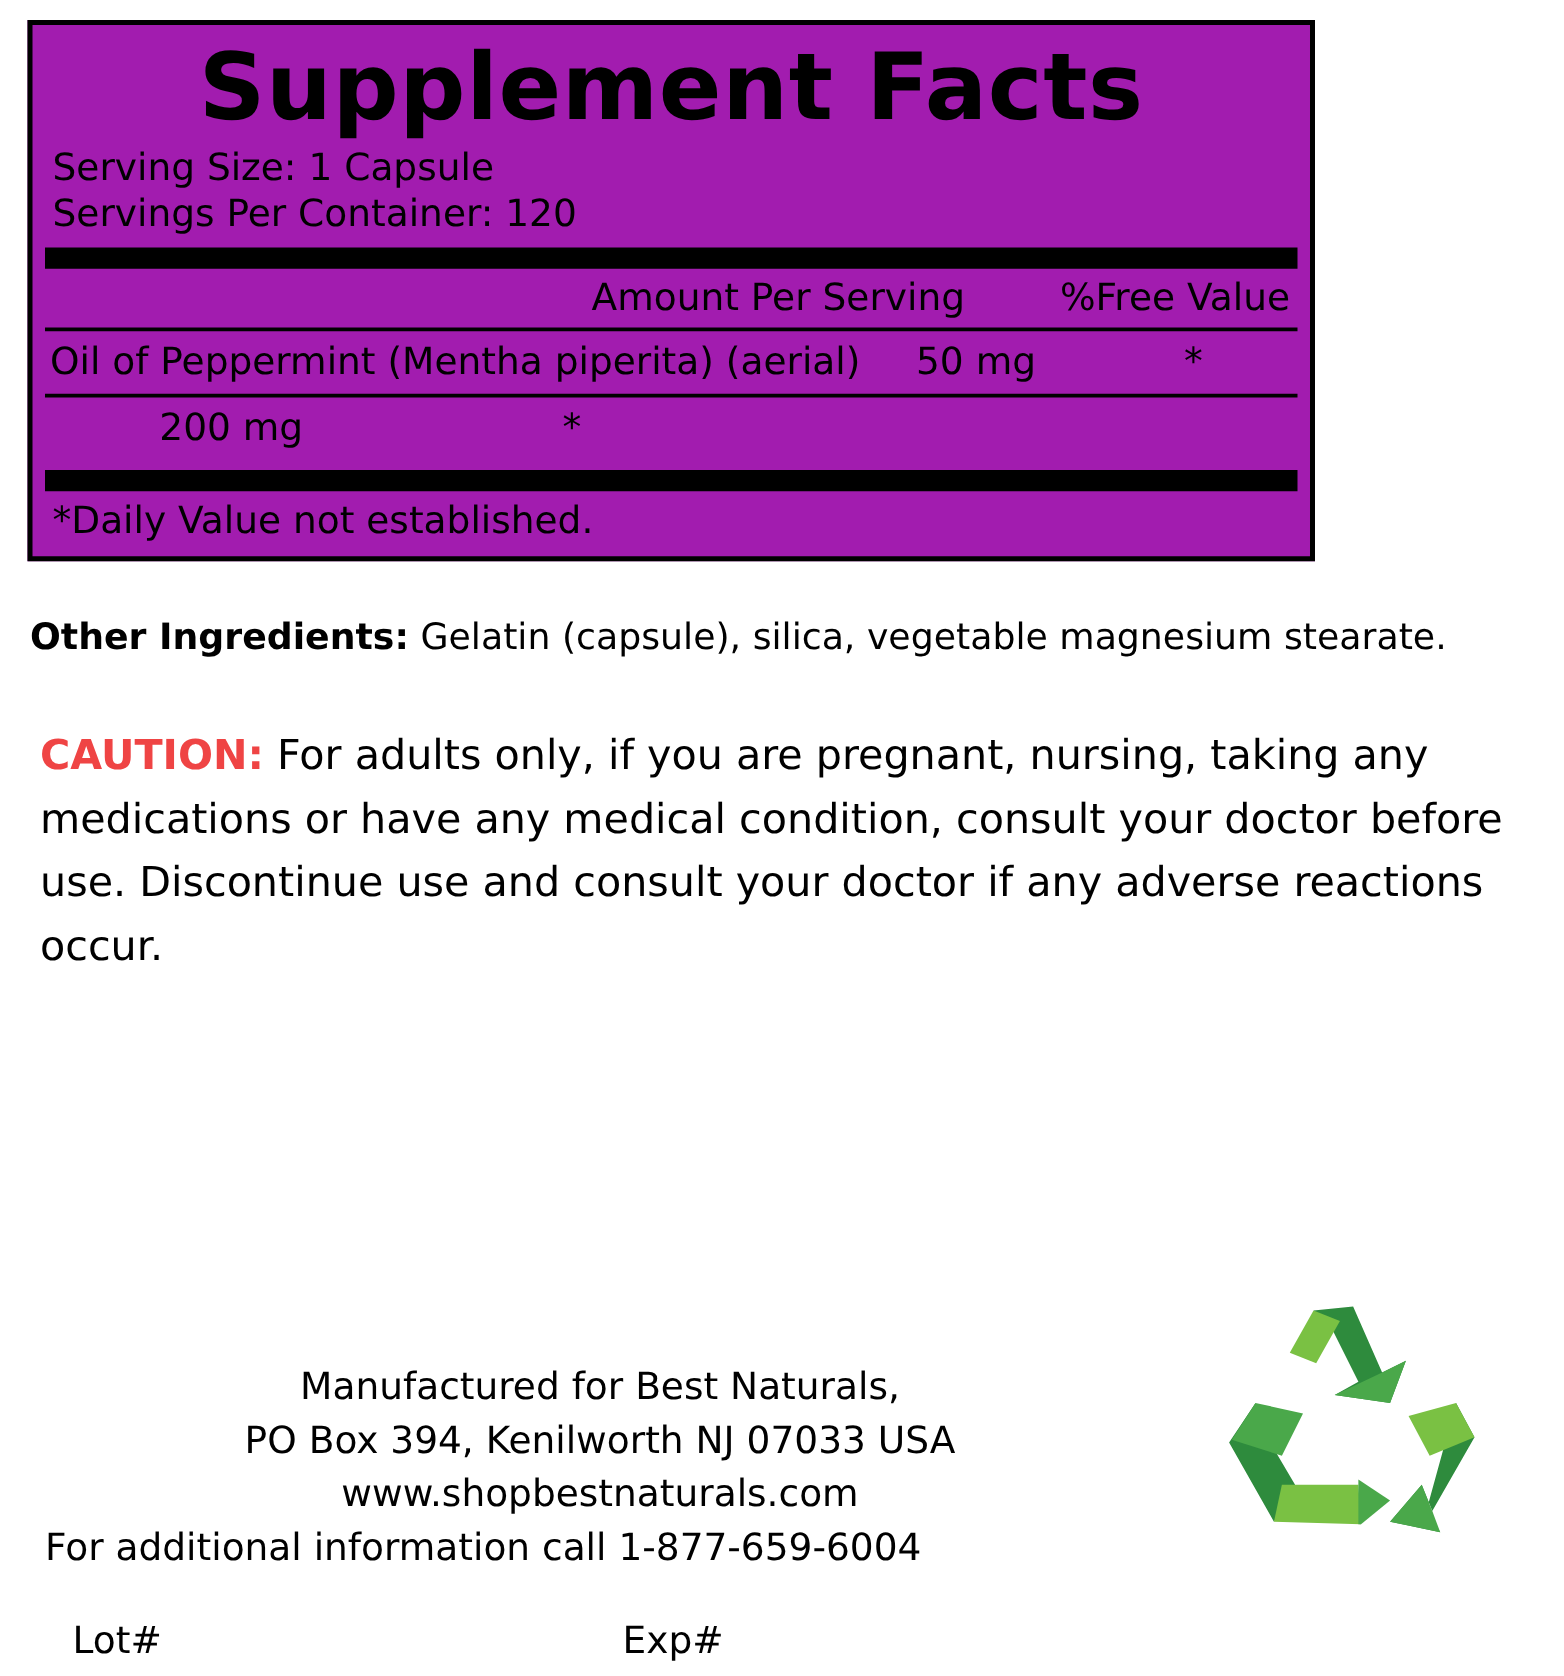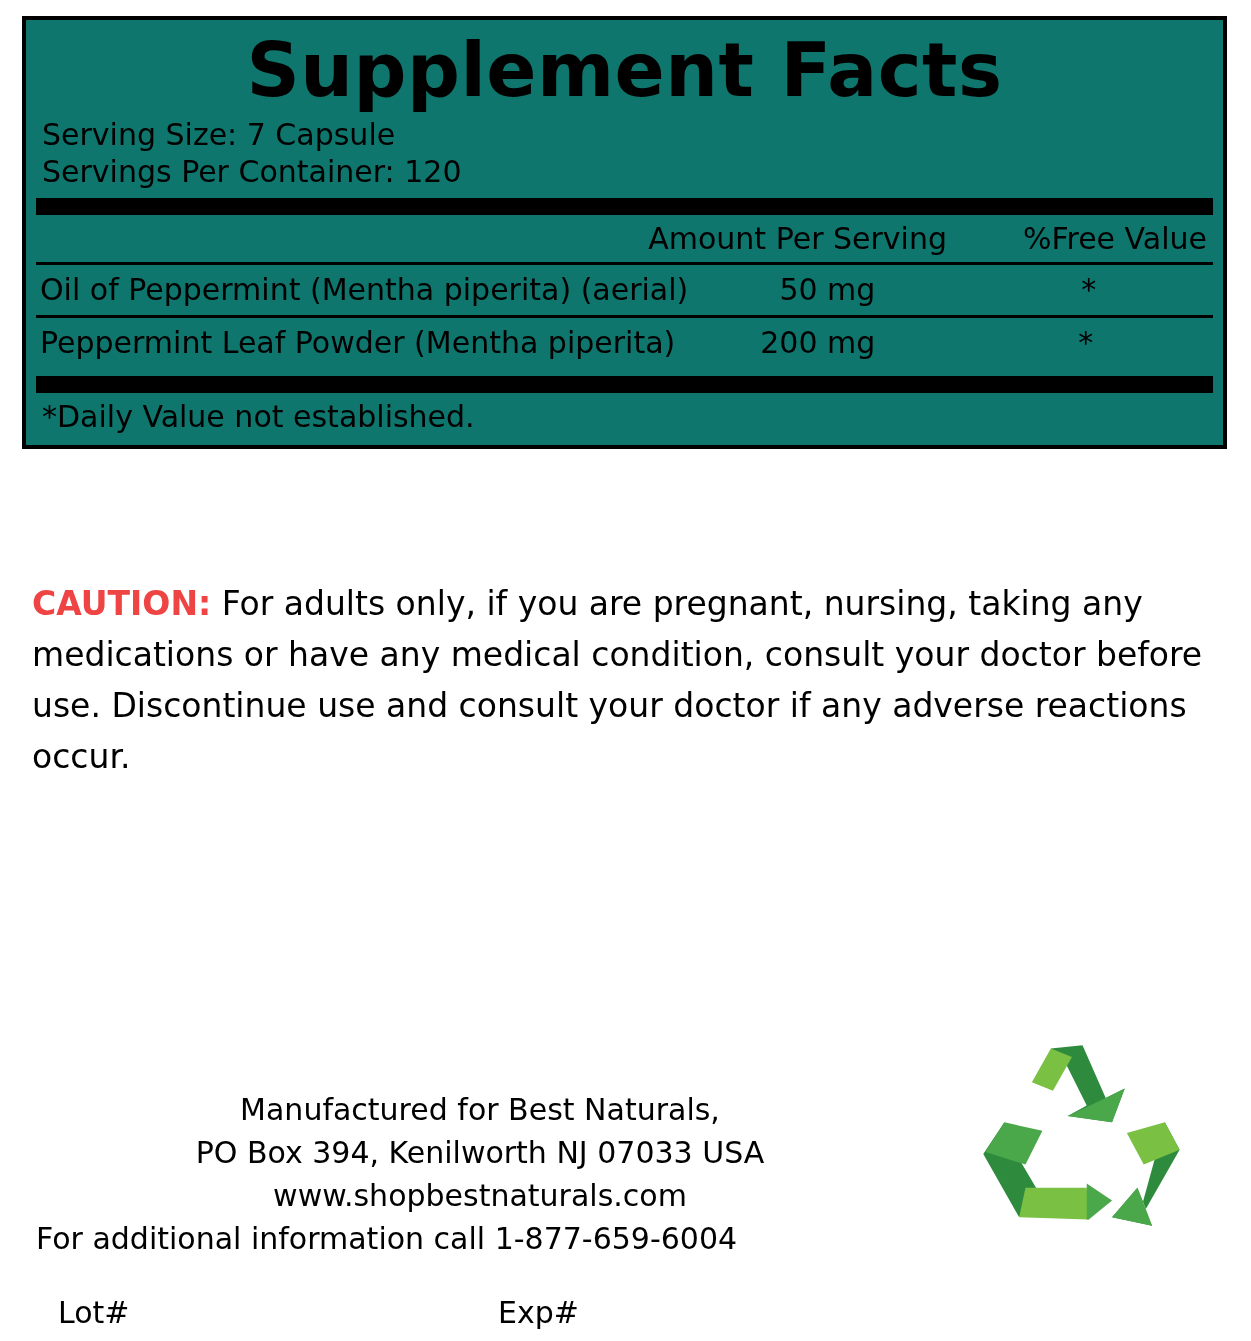--- a/index.html
+++ b/index.html
@@ -22,24 +22,24 @@
     top: 0;
     width: 1251px;
     height: 1341px;
   }
 
   
   .sf-panel {
     position: absolute;
     left: 22px;
     top: 16px;
-    width: 1205px;
+    width: 1030px;
     border: 4px solid #000;
     box-sizing: border-box;
-    background: #0f766e;
+    background: #a21caf;
     padding: 0 10px 8px 10px;
   }
 
   .sf-title {
     font-family: "DejaVu Sans", sans-serif;
     font-weight: bold;
     font-size: 74px;
     line-height: 92px;
     letter-spacing: 0.5px;
     text-align: center;
@@ -168,51 +168,53 @@
 </style>
 </head>
 <body>
 
 <div class="label-root">
 
   <div class="sf-panel">
 
     <div class="sf-title">Supplement Facts</div>
 
-    <div class="sf-serving">Serving Size: 7 Capsule</div>
+    <div class="sf-serving">Serving Size: 1 Capsule</div>
     <div class="sf-serving">Servings Per Container: 120</div>
 
     <div class="rule-thick"></div>
 
     <div class="sf-headrow">
       <span class="h-amount">Amount Per Serving</span>
       <span class="h-dv">%Free Value</span>
     </div>
 
     <div class="rule-thin"></div>
 
     <div class="sf-row">
       <span class="c-name">Oil of Peppermint (Mentha piperita) (aerial)</span>
       <span class="c-amt">50 mg</span>
       <span class="c-dv">*</span>
     </div>
 
     <div class="rule-thin"></div>
 
     <div class="sf-row">
-      <span class="c-name">Peppermint Leaf Powder (Mentha piperita)</span>
       <span class="c-amt">200 mg</span>
       <span class="c-dv">*</span>
     </div>
 
     <div class="rule-thick"></div>
 
     <div class="sf-footnote">*Daily Value not established.</div>
   </div>
 
+  <div class="other-ing">
+    <b>Other Ingredients:</b><span> Gelatin (capsule), silica, vegetable magnesium stearate.</span>
+  </div>
 
   <div class="caution">
     <span class="kw">CAUTION:</span><span> For adults only, if you are pregnant, nursing, taking any medications or have any medical condition, consult your doctor before use. Discontinue use and consult your doctor if any adverse reactions occur.</span>
   </div>
 
 
   <div class="mfr">
     <div>Manufactured for Best Naturals,</div>
     <div>PO Box 394, Kenilworth NJ 07033 USA</div>
     <div>www.shopbestnaturals.com</div>

